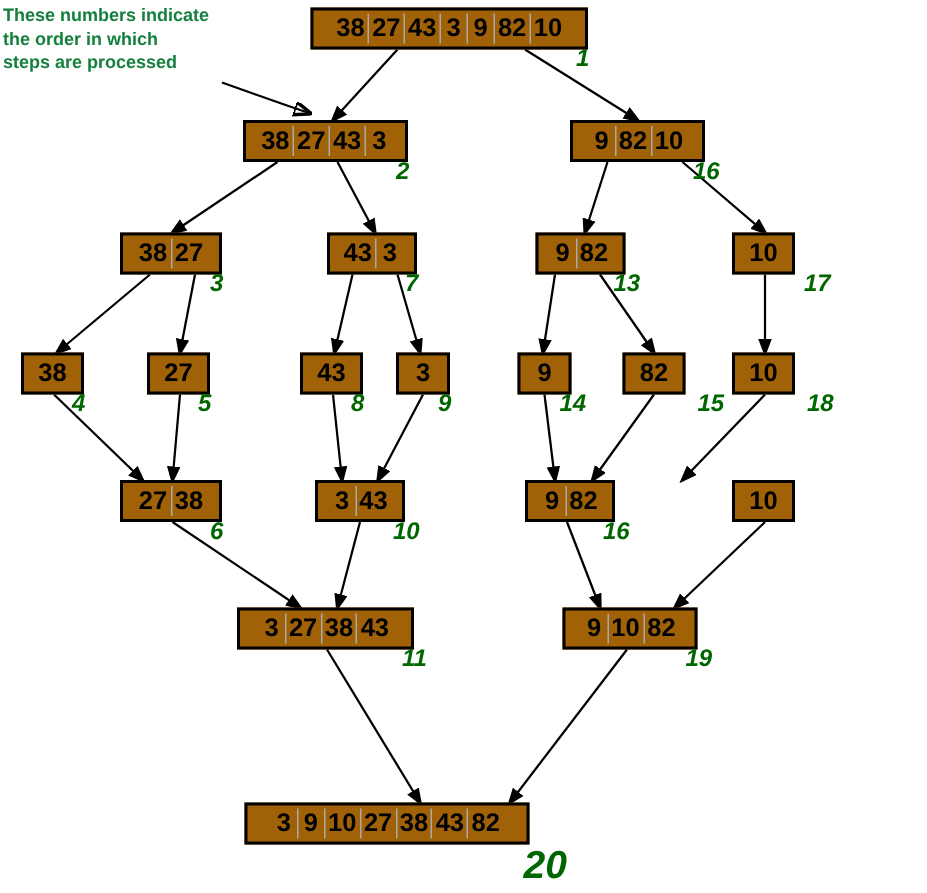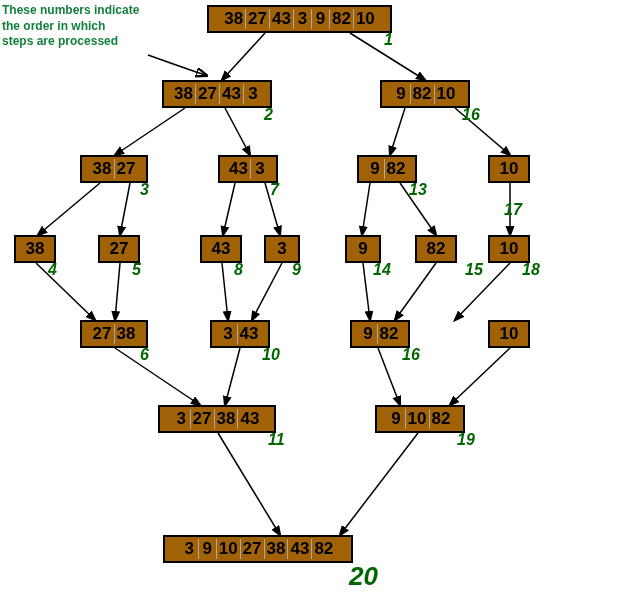--- a/index.html
+++ b/index.html
@@ -174,21 +174,21 @@
     </div>
     <div class="step-num" style="left: 270px; top: 181px;">7</div>
     <div class="node-box" style="left: 357px; top: 155px; width: 60px; height: 28px;">
       <span class="cell">9</span>
       <span class="cell">82</span>
     </div>
     <div class="step-num" style="left: 409px; top: 181px;">13</div>
     <div class="node-box" style="left: 488px; top: 155px; width: 42px; height: 28px;">
       <span class="cell">10</span>
     </div>
-    <div class="step-num" style="left: 504px; top: 181px; margin-top: 20px;">17</div>
+    <div class="step-num" style="left: 536px; top: 181px;">17</div>
     <div class="node-box" style="left: 14px; top: 235px; width: 42px; height: 28px;">
       <span class="cell">38</span>
     </div>
     <div class="step-num" style="left: 48px; top: 261px;">4</div>
     <div class="node-box" style="left: 98px; top: 235px; width: 42px; height: 28px;">
       <span class="cell">27</span>
     </div>
     <div class="step-num" style="left: 132px; top: 261px;">5</div>
     <div class="node-box" style="left: 200px; top: 235px; width: 42px; height: 28px;">
       <span class="cell">43</span>
@@ -202,21 +202,21 @@
       <span class="cell">9</span>
     </div>
     <div class="step-num" style="left: 373px; top: 261px;">14</div>
     <div class="node-box" style="left: 415px; top: 235px; width: 42px; height: 28px;">
       <span class="cell">82</span>
     </div>
     <div class="step-num" style="left: 449px; top: 261px; margin-left: 16px;">15</div>
     <div class="node-box" style="left: 488px; top: 235px; width: 42px; height: 28px;">
       <span class="cell">10</span>
     </div>
-    <div class="step-num" style="left: 522px; top: 261px;">18</div>
+    <div class="step-num" style="left: 538px; top: 261px;">18</div>
     <div class="node-box" style="left: 80px; top: 320px; width: 68px; height: 28px;">
       <span class="cell">27</span>
       <span class="cell">38</span>
     </div>
     <div class="step-num" style="left: 140px; top: 346px;">6</div>
     <div class="node-box" style="left: 210px; top: 320px; width: 60px; height: 28px;">
       <span class="cell">3</span>
       <span class="cell">43</span>
     </div>
     <div class="step-num" style="left: 262px; top: 346px;">10</div>

